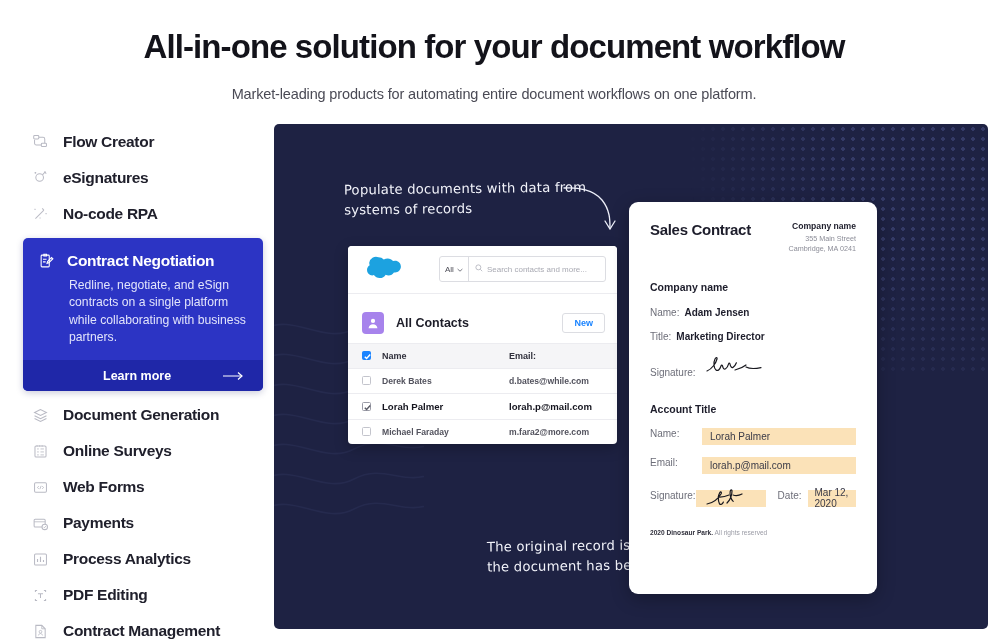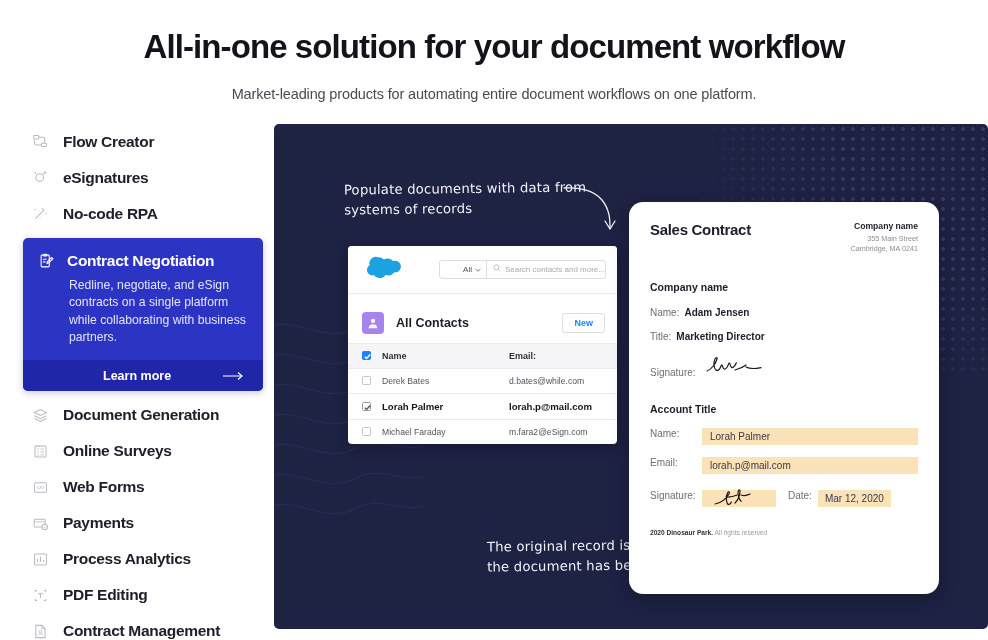--- a/index.html
+++ b/index.html
@@ -132,21 +132,21 @@
     overflow: hidden;
   }
   .crm-top {
     height: 47px; display: flex; align-items: center;
     padding: 0 11px 0 14px; gap: 10px; background:#fff;
   }
   .crm-search {
     margin-left: auto;
     display: flex; align-items: center;
     border: 1px solid #dcdde2; border-radius: 3px;
-    height: 19px; width: 167px; background: #fff; justify-content: flex-end;
+    height: 26px; width: 167px; background: #fff;
   }
   .crm-scope {
     display: flex; align-items: center; gap: 3px;
     font-size: 8px; color: #4b4b55;
     padding: 0 5px; border-right: 1px solid #dcdde2; height: 100%;
   }
   .crm-search-field {
     display: flex; align-items: center; gap: 4px; padding-left: 6px;
     font-size: 8px; color: #a9aab3;
   }
@@ -161,43 +161,43 @@
   }
   .crm-head-title { font-size: 12.5px; font-weight: bold; color: #1d1d28; }
   .btn-new {
     margin-left: auto; font-size: 9px; color: #1b84ff; font-weight: bold;
     border: 1px solid #dcdde2; border-radius: 3px;
     padding: 4px 11px; background: #fff; cursor: pointer;
   }
   .tbl { width: 100%; border-collapse: collapse; }
   .tbl th, .tbl td {
     text-align: left; padding: 7px 4px; font-size: 8.6px; color: #53535e;
-    border-top: 1px solid #ececf0; font-weight: normal;
+    border-top: 1px solid #ececf0; font-weight: bold;
   }
   .tbl thead th {
     background: #f5f5f7; font-weight: bold; color: #30303c; font-size: 9px;
   }
   .tbl .c-chk { width: 30px; padding-left: 14px; }
   .tbl .c-email { width: 112px; }
   .row-hl td { font-weight: bold; color: #15151f; font-size: 9.6px; }
   .chk {
     width: 9px; height: 9px; border: 1px solid #c3c4cc;
     border-radius: 1.5px; background: #fff; display: block;
   }
   .chk.on { background: #1b84ff; border-color: #1b84ff; }
   .chk.on-grey { background: #fff; border-color: #9a9ba6; }
   .chk svg { display: block; }
 
   
   .doc {
     position: absolute;
     left: 355px; top: 78px;
-    width: 310px; height: 392px;
+    width: 248px; height: 392px;
     background: #ffffff;
-    border-radius: 14px;
+    border-radius: 9px;
     box-shadow: 0 5px 18px rgba(0,0,0,.28);
     padding: 19px 21px;
   }
   .doc-head { display: flex; justify-content: space-between; align-items: flex-start; }
   .doc-title { font-size: 15px; font-weight: bold; color: #1d1d2b; letter-spacing: -0.3px; }
   .doc-co { text-align: right; }
   .doc-co-name { font-size: 8.6px; font-weight: bold; color: #1d1d2b; }
   .doc-co-addr { font-size: 7.2px; color: #8b8c97; line-height: 1.45; margin-top: 3px; }
   .doc-sec { font-size: 10.5px; font-weight: bold; color: #1d1d2b; }
   .doc-row { display: flex; align-items: flex-start; font-size: 10px; color: #6d6e79; }
@@ -456,21 +456,21 @@
               </span>
             </td>
             <td>Lorah Palmer</td>
             <td class="c-email">lorah.p@mail.com</td>
           </tr>
           <tr>
             <td class="c-chk">
               <span class="chk"></span>
             </td>
             <td>Michael Faraday</td>
-            <td class="c-email">m.fara2@eSign.com</td>
+            <td class="c-email">m.fara2@more.com</td>
           </tr>
         </tbody>
       </table>
     </div>
 
     <div class="doc">
       <div class="doc-head">
         <div class="doc-title">Sales Contract</div>
         <div class="doc-co">
           <div class="doc-co-name">Company name</div>

